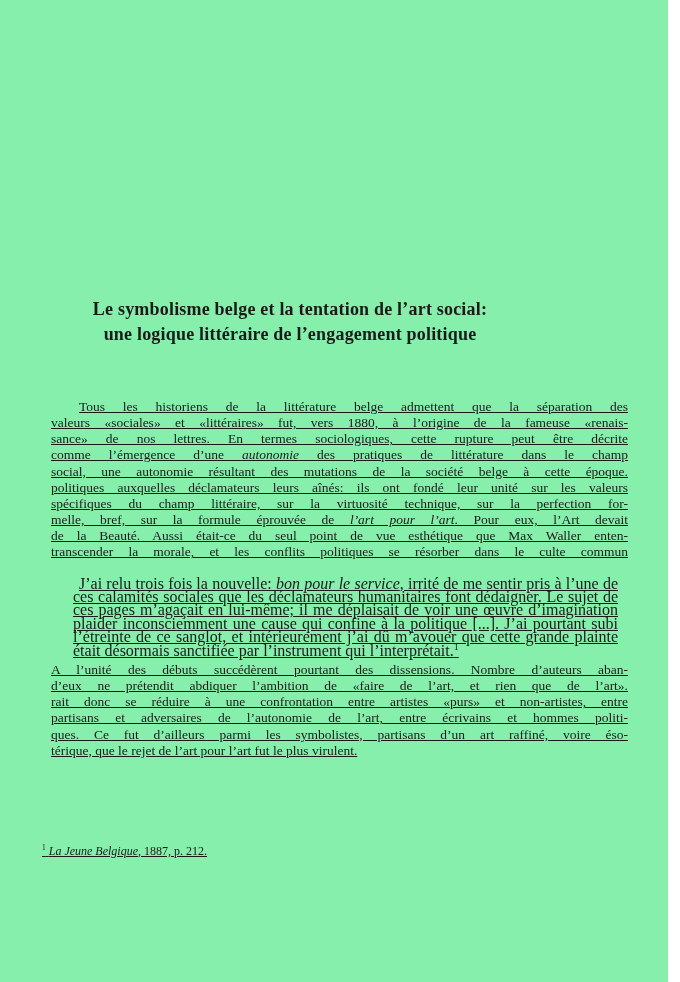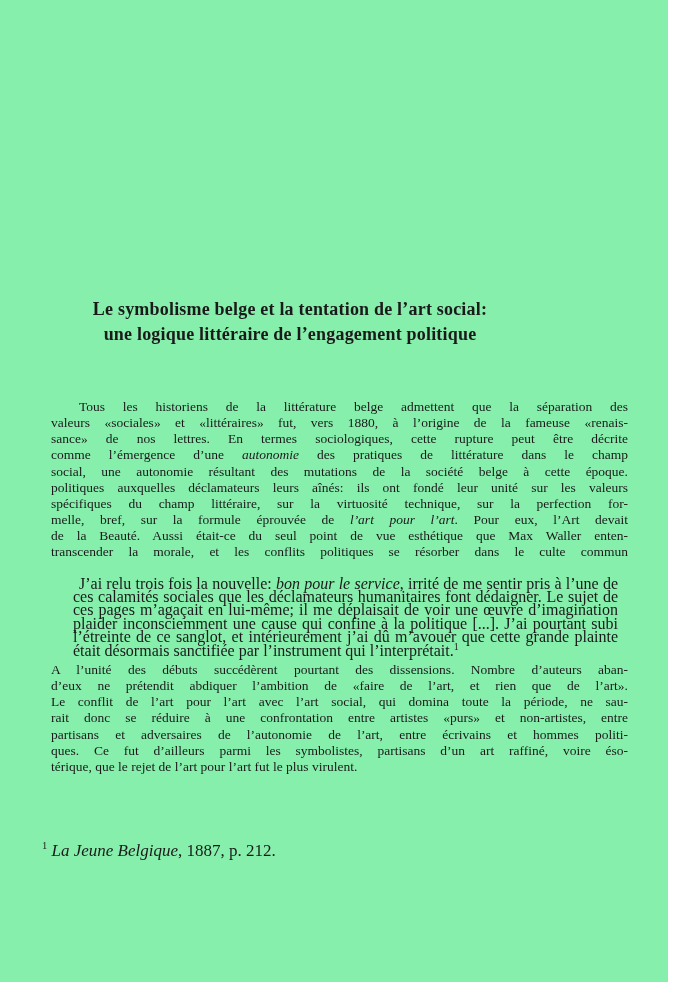--- a/index.html
+++ b/index.html
@@ -27,20 +27,21 @@
     position: absolute;
     left: 51px;
     top: 399px;
     width: 577px;
     font-size: 13.5px;
     line-height: 16.15px;
   }
   .line {
     text-align: justify;
     text-align-last: justify;
+    text-decoration: underline;
   }
   .line.last {
     text-align-last: left;
   }
   .para1 .line:first-child { text-indent: 28px; }
   .quote {
     margin: 16px 10px 5px 22px;
     width: 545px;
     font-size: 16px;
     line-height: 13.4px;
@@ -49,21 +50,21 @@
   sup {
     font-size: 0.62em;
     vertical-align: super;
     line-height: 0;
   }
   .footnote {
     position: absolute;
     left: 42px;
     top: 844px;
     width: 560px;
-    font-size: 17px;
+    font-size: 12px;
     line-height: 14px;
   }
   .footnote .line, .footnote .line.last {
     text-align: left;
     text-align-last: left;
   }
 </style>
 </head>
 <body>
 
@@ -91,21 +92,20 @@
         <div class="line"><span>J’ai relu trois fois la nouvelle: </span><em>bon pour le service</em><span>, irrité de me sentir pris à l’une de</span></div>
         <div class="line"><span>ces calamités sociales que les déclamateurs humanitaires font dédaigner. Le sujet de</span></div>
         <div class="line"><span>ces pages m’agaçait en lui-même; il me déplaisait de voir une œuvre d’imagination</span></div>
         <div class="line"><span>plaider inconsciemment une cause qui confine à la politique [...]. J’ai pourtant subi</span></div>
         <div class="line"><span>l’étreinte de ce sanglot, et intérieurement j’ai dû m’avouer que cette grande plainte</span></div>
         <div class="line last"><span>était désormais sanctifiée par l’instrument qui l’interprétait.</span><sup>1</sup></div>
       </div>
     <div class="para2">
         <div class="line"><span>A l’unité des débuts succédèrent pourtant des dissensions. Nombre d’auteurs aban-</span></div>
         <div class="line"><span>d’eux ne prétendit abdiquer l’ambition de «faire de l’art, et rien que de l’art».</span></div>
-        <div class="line"><span>Le conflit de l’art pour l’art avec l’art social, qui domina toute la période, ne sau-</span></div>
         <div class="line"><span>rait donc se réduire à une confrontation entre artistes «purs» et non-artistes, entre</span></div>
         <div class="line"><span>partisans et adversaires de l’autonomie de l’art, entre écrivains et hommes politi-</span></div>
         <div class="line"><span>ques. Ce fut d’ailleurs parmi les symbolistes, partisans d’un art raffiné, voire éso-</span></div>
         <div class="line last"><span>térique, que le rejet de l’art pour l’art fut le plus virulent.</span></div>
       </div>
   </div>
 
   <div class="footnote">
       <div class="line last"><sup>1</sup><span> </span><em>La Jeune Belgique</em><span>, 1887, p. 212.</span></div>
     </div>

